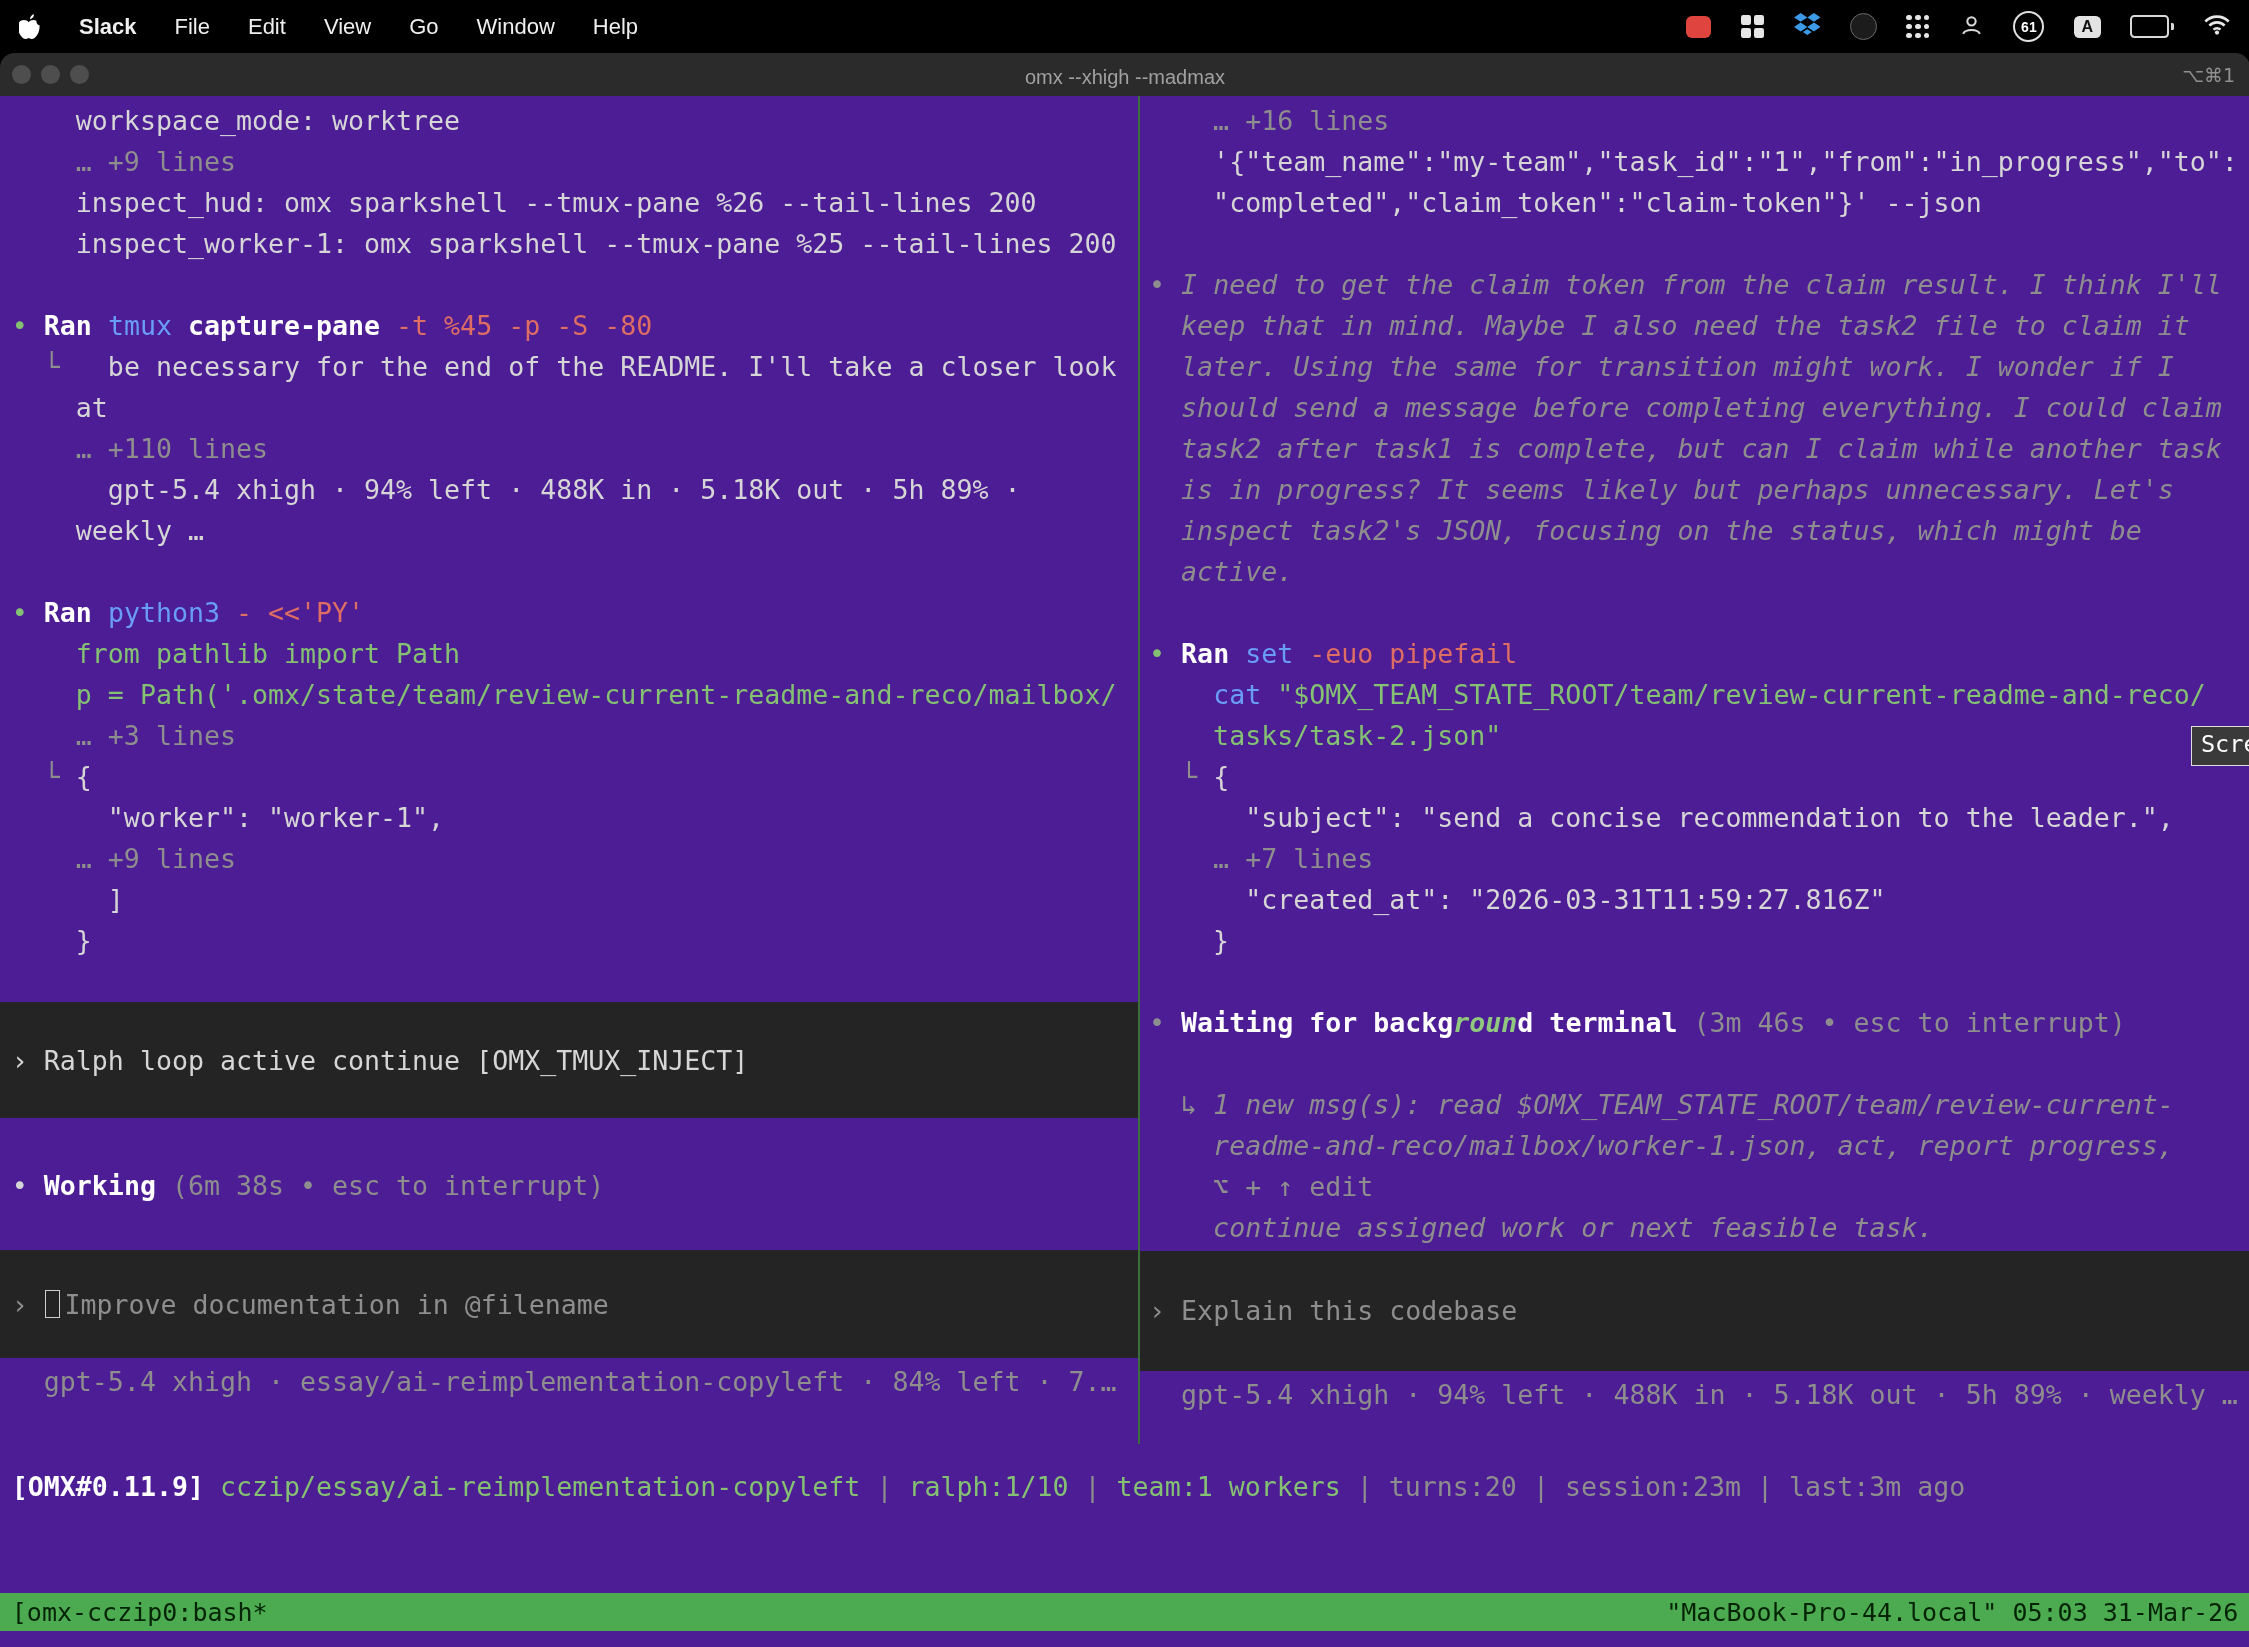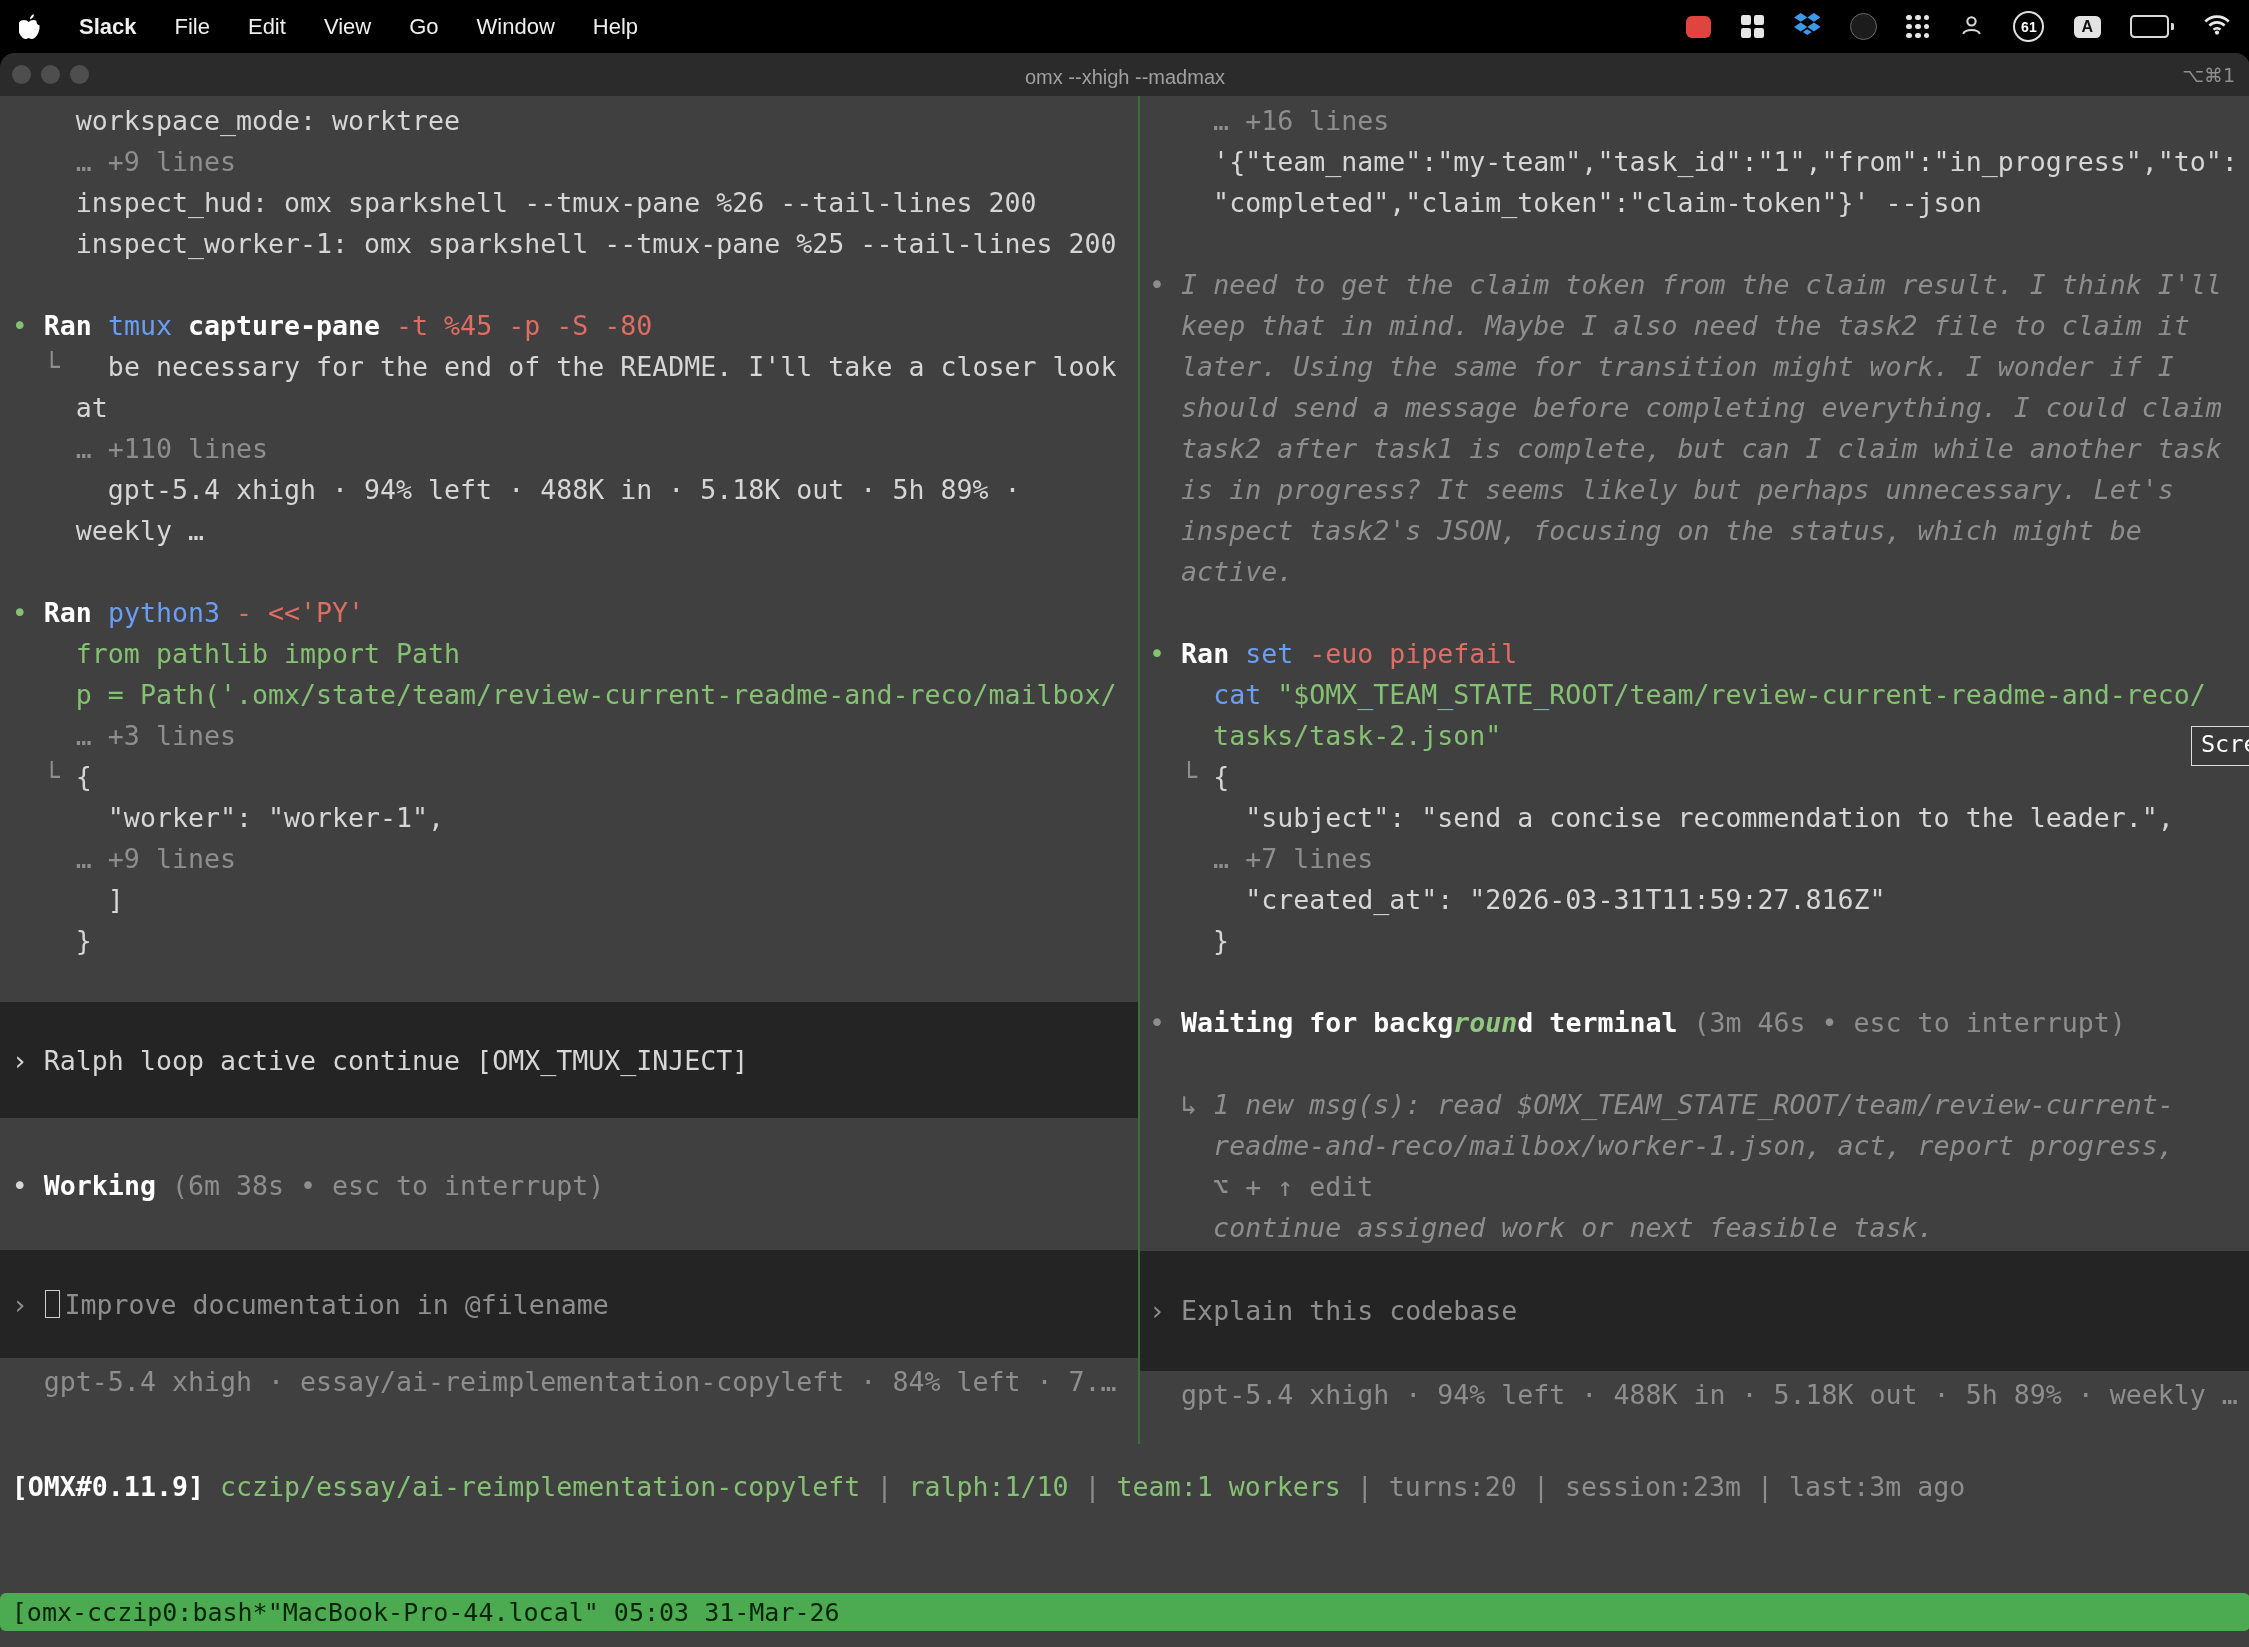--- a/index.html
+++ b/index.html
@@ -32,21 +32,21 @@
   .window{position:absolute;top:53px;left:0;right:0;bottom:0;background:#000;
     border-radius:14.8px 14.8px 0 0;overflow:hidden;}
   .titlebar{height:43px;background:#2b2b2b;position:relative;border-bottom:0.7px solid #000;}
   .lights{position:absolute;left:11.8px;top:0;height:43px;display:flex;align-items:center;gap:10.3px;}
   .light{width:19px;height:19px;border-radius:50%;background:#4e4e4e;}
   .win-title{position:absolute;left:0;right:0;top:0;height:49px;display:flex;align-items:center;
     justify-content:center;font:400 20px "Liberation Sans",sans-serif;color:#a0a0a0;}
   .win-shortcut{position:absolute;right:14.8px;top:0;height:43px;display:flex;align-items:center;
     font:400 19px "DejaVu Sans","Liberation Sans",sans-serif;color:#8f8f8f;}
 
-  .terminal{position:absolute;top:43px;left:0;right:0;bottom:0;background:#404040;}
+  .terminal{position:absolute;top:43px;left:0;right:0;bottom:0;background:#4c1d95;}
   .term{font-family:"DejaVu Sans Mono","DejaVu Sans",monospace;font-size:26.6px;color:#d6d6d6;}
 
   .panes{display:flex;height:1348px;overflow:hidden;}
   .pane{padding-top:4.4px;overflow:hidden;box-sizing:border-box;}
   .pane.left{width:1138px;padding-left:11.8px;}
   .divider{width:2.2px;background:#3c6e3c;}
   .pane.right{flex:1;padding-left:8.9px;}
 
   .tline{height:41px;line-height:41px;white-space:pre;overflow:hidden;}
   .band{background:#242424;display:flex;align-items:center;}
@@ -59,22 +59,22 @@
   .blue{color:#6a9ef5;}
   .red{color:#de6d64;}
   .green{color:#85c173;}
   .bgrn{color:#8fc87e;font-weight:700;font-style:italic;}
   .cursor{display:inline-block;width:14.8px;height:28px;border:1.5px solid #cfcfcf;
     vertical-align:middle;margin:0 4.4px 4.4px 1.5px;box-sizing:border-box;}
 
   .omx-line{margin-top:22px;padding-left:11.8px;height:41px;line-height:41px;white-space:pre;}
 
   .tmux-bar{position:absolute;left:0;right:0;top:1497px;height:38px;background:#4cab50;
-    color:#000;display:flex;justify-content:flex-start;align-items:center;
-    padding:0 11.8px;font-size:25px;white-space:pre;border-radius:6px;}
+    color:#000;display:flex;justify-content:space-between;align-items:center;
+    padding:0 11.8px;font-size:25px;white-space:pre;}
   .tmux-bar span{color:#052405;}
 
   .tooltip{position:absolute;top:630px;left:2191px;height:38px;background:#3a3a3a;
     border:1.5px solid #dddddd;border-right:none;color:#ffffff;font-size:23.6px;
     line-height:35px;padding:0 8.9px;z-index:5;white-space:pre;}
 </style>
 </head>
 <body>
 
 <div class="screen">

